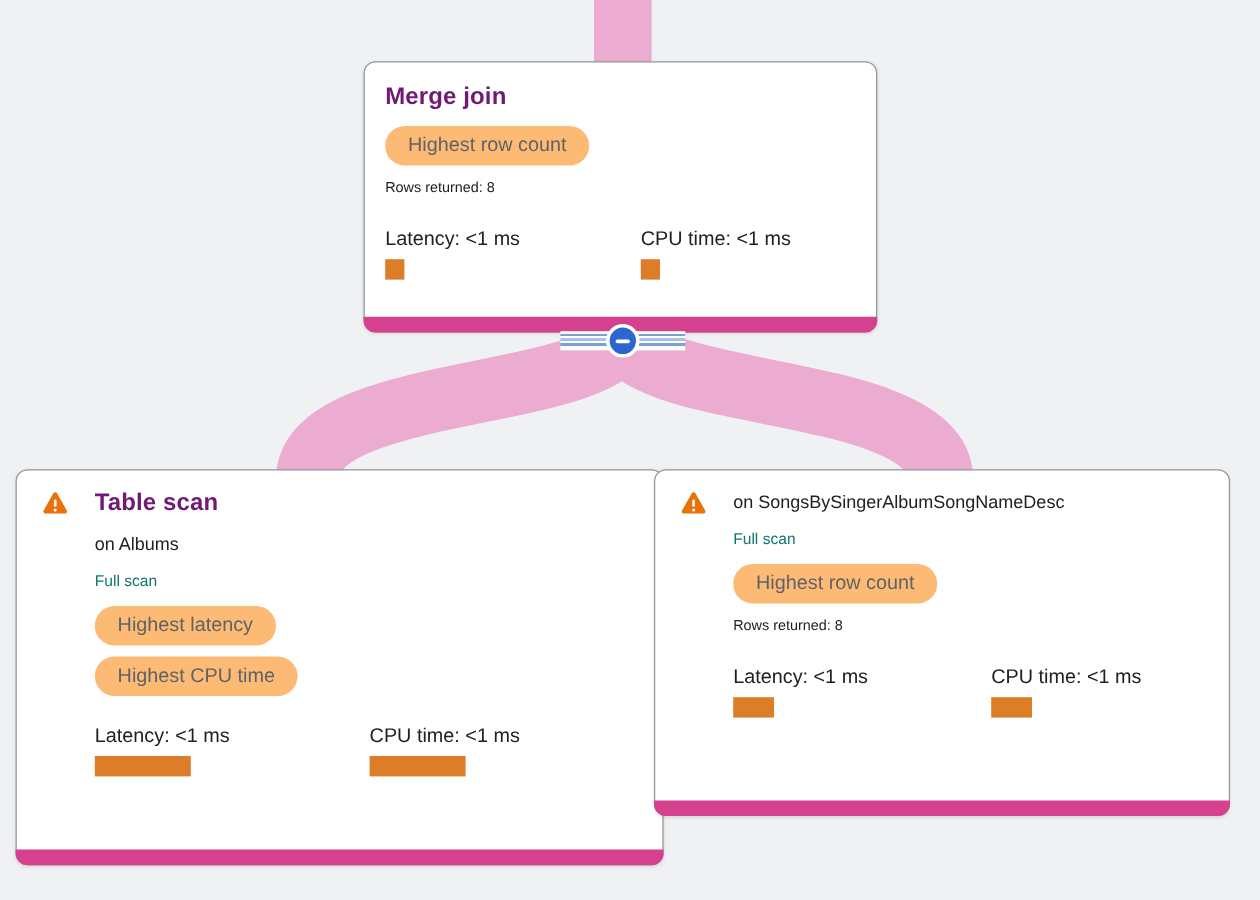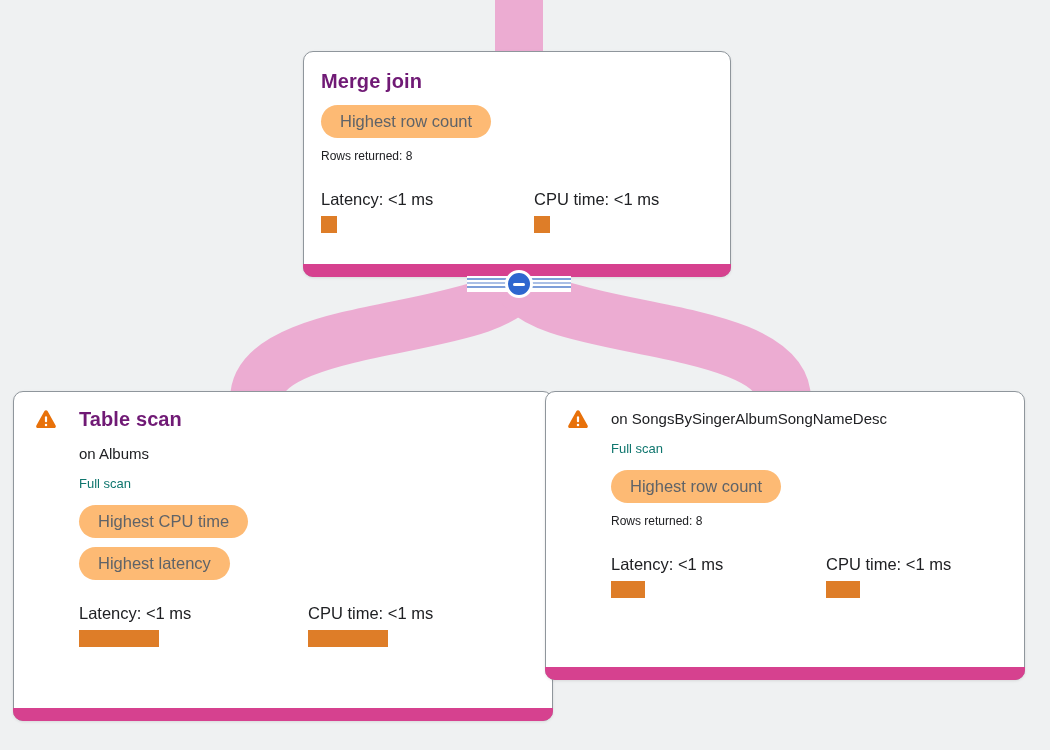--- a/index.html
+++ b/index.html
@@ -119,22 +119,22 @@
   <div class="card" id="node-table">
     <svg class="warn" viewBox="0 0 24 24">
       <path d="M12 3.2c.62 0 1.2.32 1.53.88l8.1 14.3c.66 1.17-.18 2.62-1.53 2.62H3.9c-1.35 0-2.19-1.45-1.53-2.62l8.1-14.3A1.76 1.76 0 0 1 12 3.2z" fill="#e8710a"></path>
       <rect x="10.9" y="9.3" width="2.2" height="6" rx="1.1" fill="#ffffff"></rect>
       <circle cx="12" cy="17.9" r="1.25" fill="#ffffff"></circle>
     </svg>
     <div class="scan-content">
       <h2 class="node-title">Table scan</h2>
       <div class="sub">on Albums</div>
       <div class="fullscan">Full scan</div>
+      <div class="badge">Highest latency</div>
       <div class="badge">Highest CPU time</div>
-      <div class="badge">Highest latency</div>
       <div class="metrics">
         <div class="metric">
           <div class="metric-label">Latency: &lt;1 ms</div>
           <div class="bar" style="width:80px"></div>
         </div>
         <div class="metric">
           <div class="metric-label">CPU time: &lt;1 ms</div>
           <div class="bar" style="width:80px"></div>
         </div>
       </div>

